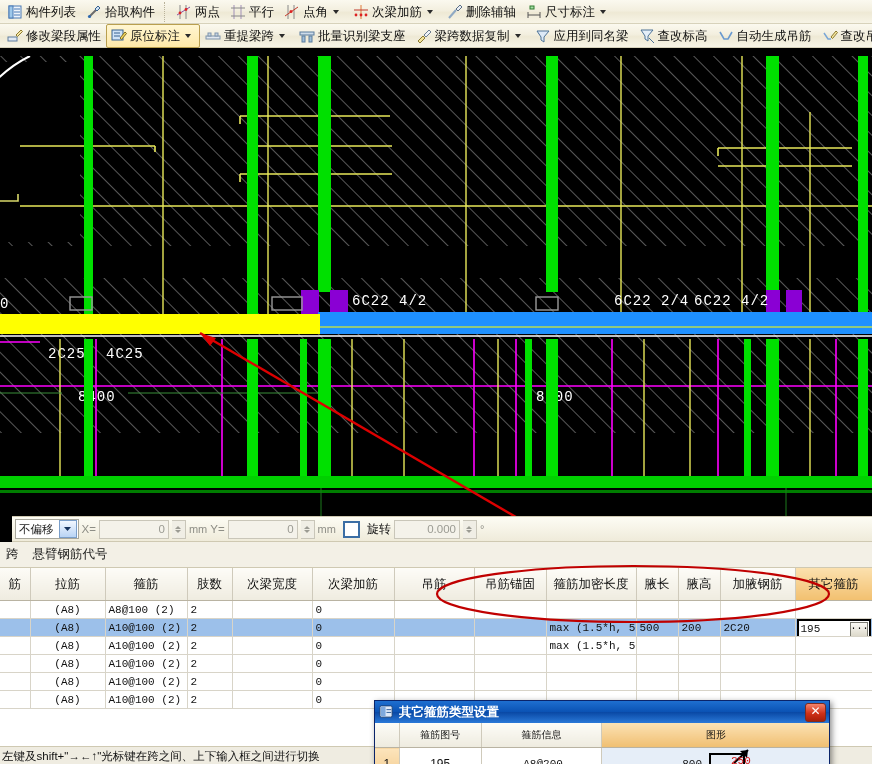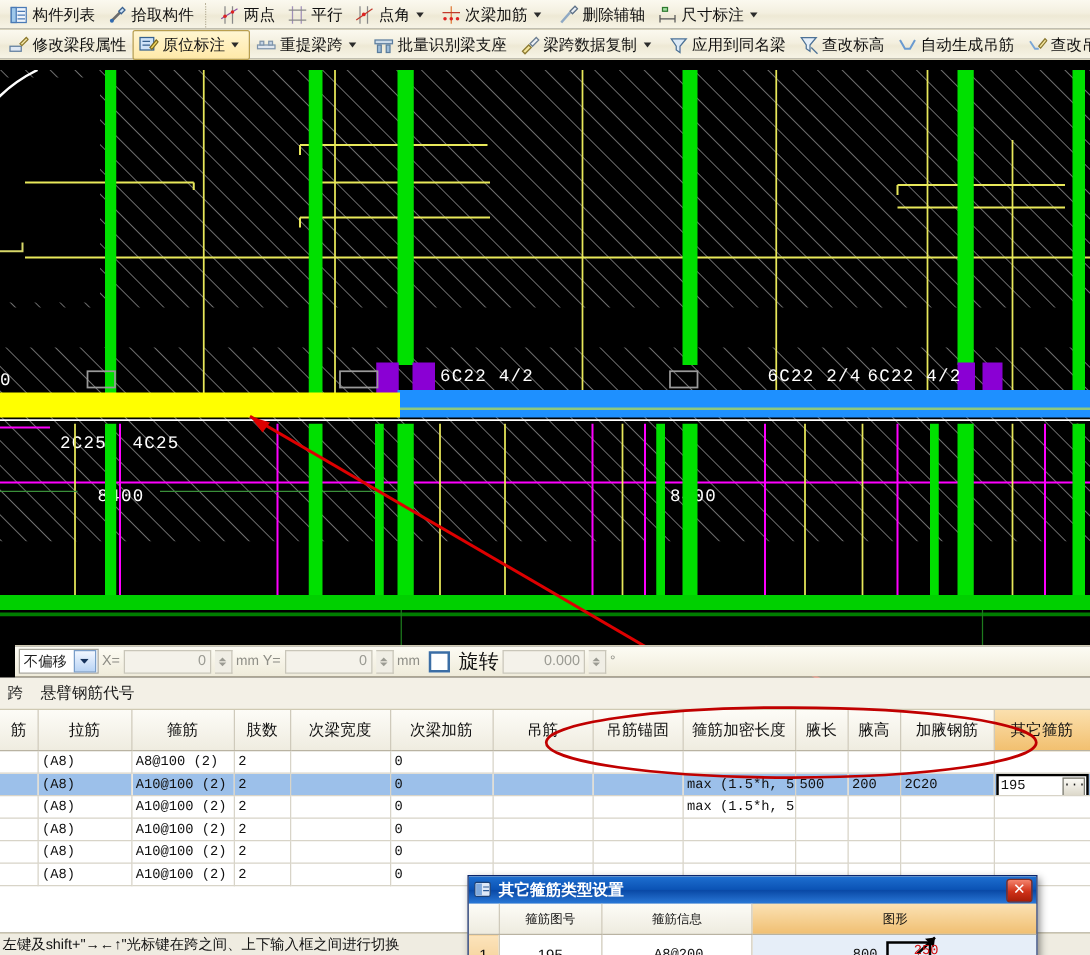--- a/index.html
+++ b/index.html
@@ -82,21 +82,21 @@
   table.g th.hi{
     background:linear-gradient(180deg,#fbe0ae,#f2c070);
     border-right:1px solid #d3a253;
   }
   table.g td{
     height:17px;border-right:1px solid #d8d4c8;border-bottom:1px solid #d8d4c8;
     padding:0 3px;color:#111;font-family:"Liberation Mono","DejaVu Sans Mono",monospace;font-size:11px;
     white-space:nowrap;overflow:hidden;
   }
   table.g tr.sel td{background:#9cc0ea;}
-  td.ctr{text-align:left;}
+  td.ctr{text-align:center;}
   .editcell{position:relative;}
   .editbox{
     position:absolute;left:1px;top:0px;right:1px;height:16px;
     border:2px solid #000;background:#fff;display:flex;align-items:center;
     font-family:"Liberation Mono","DejaVu Sans Mono",monospace;font-size:11px;padding-left:2px;
   }
   .ellbtn{
     margin-left:auto;width:16px;height:13px;margin-right:1px;
     border:1px solid #7b7b72;background:linear-gradient(180deg,#fbfaf5,#ddd9cb);
     font-size:10px;line-height:11px;text-align:center;color:#111;
@@ -454,21 +454,21 @@
     </span>
   <span class="unit">mm</span>
   <span style="color:#8e8e86;">Y=</span>
   <span class="numf">0</span>
   <span class="spin">
       <i class="u"></i>
       <i class="d"></i>
     </span>
   <span class="unit">mm</span>
   <span class="chk"></span>
-  <span style="color:#111;font-size:16px;">旋转</span>
+  <span style="color:#111;font-size:12px;">旋转</span>
   <span class="numf" style="width:58px;">0.000</span>
   <span class="spin">
       <i class="u"></i>
       <i class="d"></i>
     </span>
   <span class="unit">°</span>
 </div>
 
 <div class="sheetbar">
   <span>跨</span>

